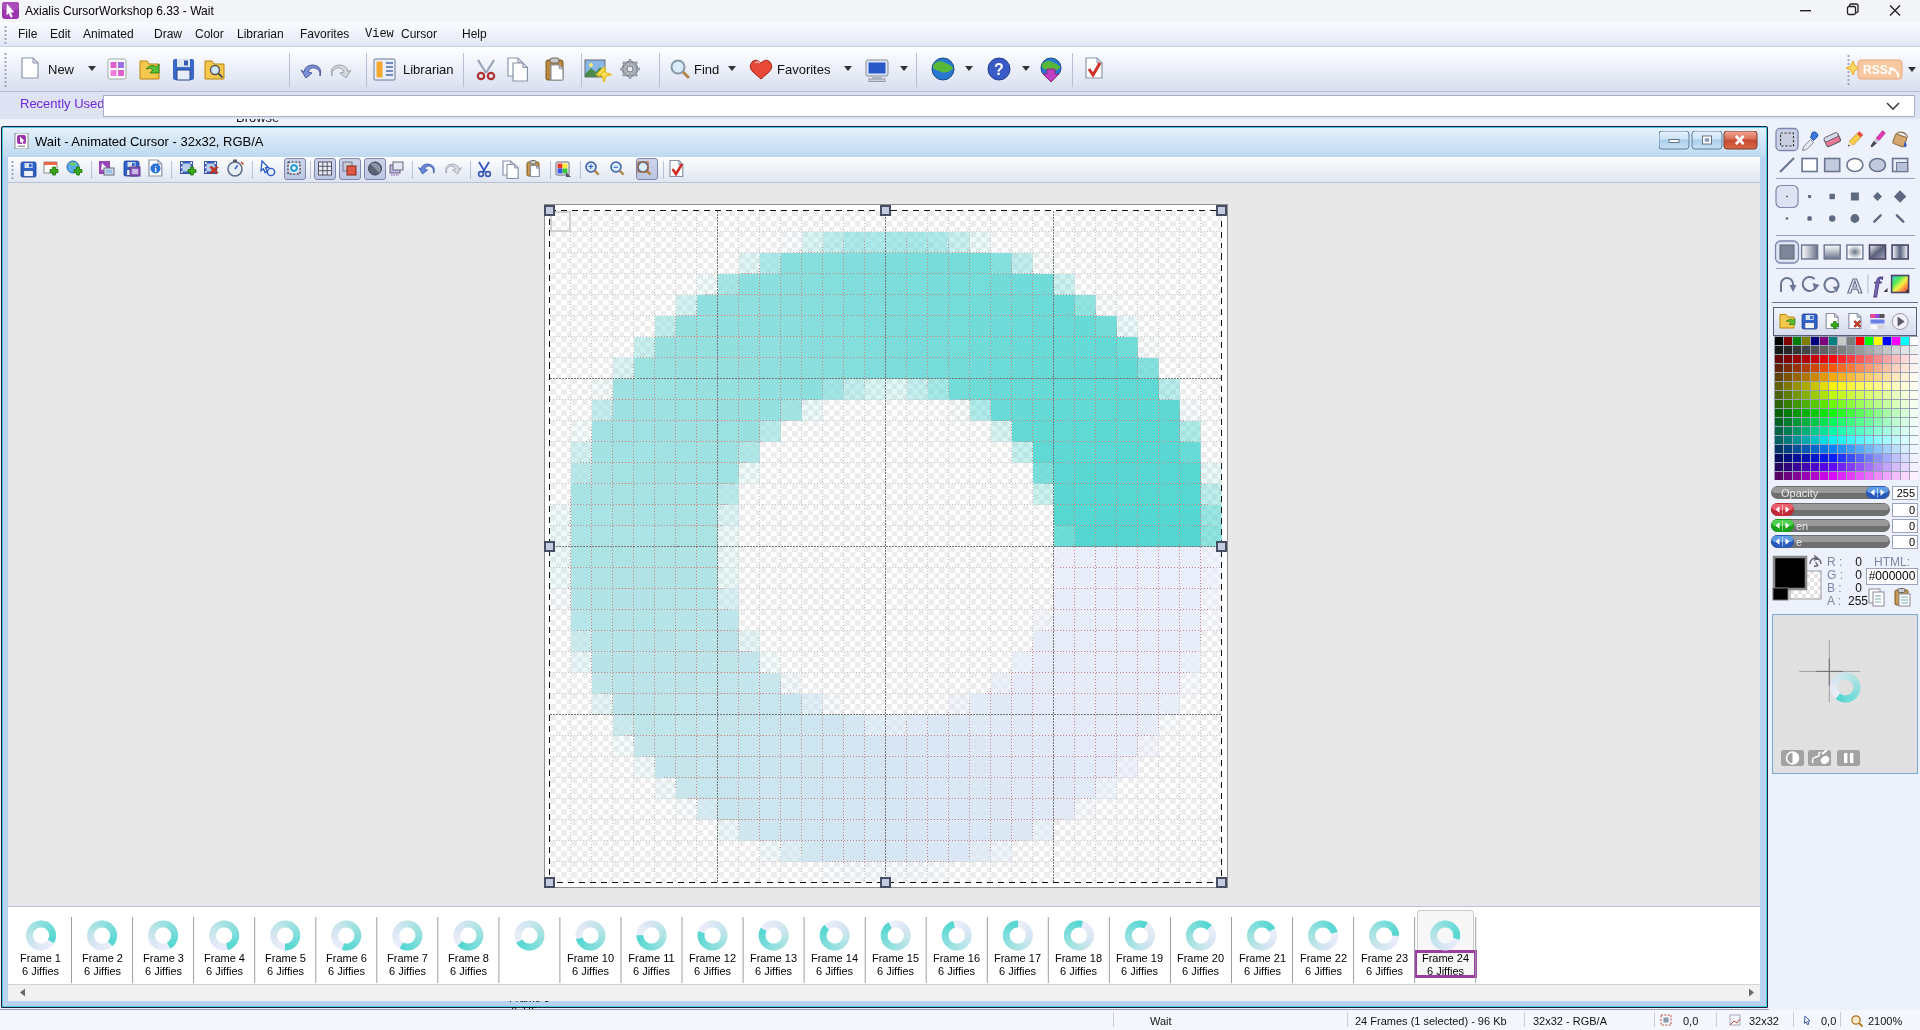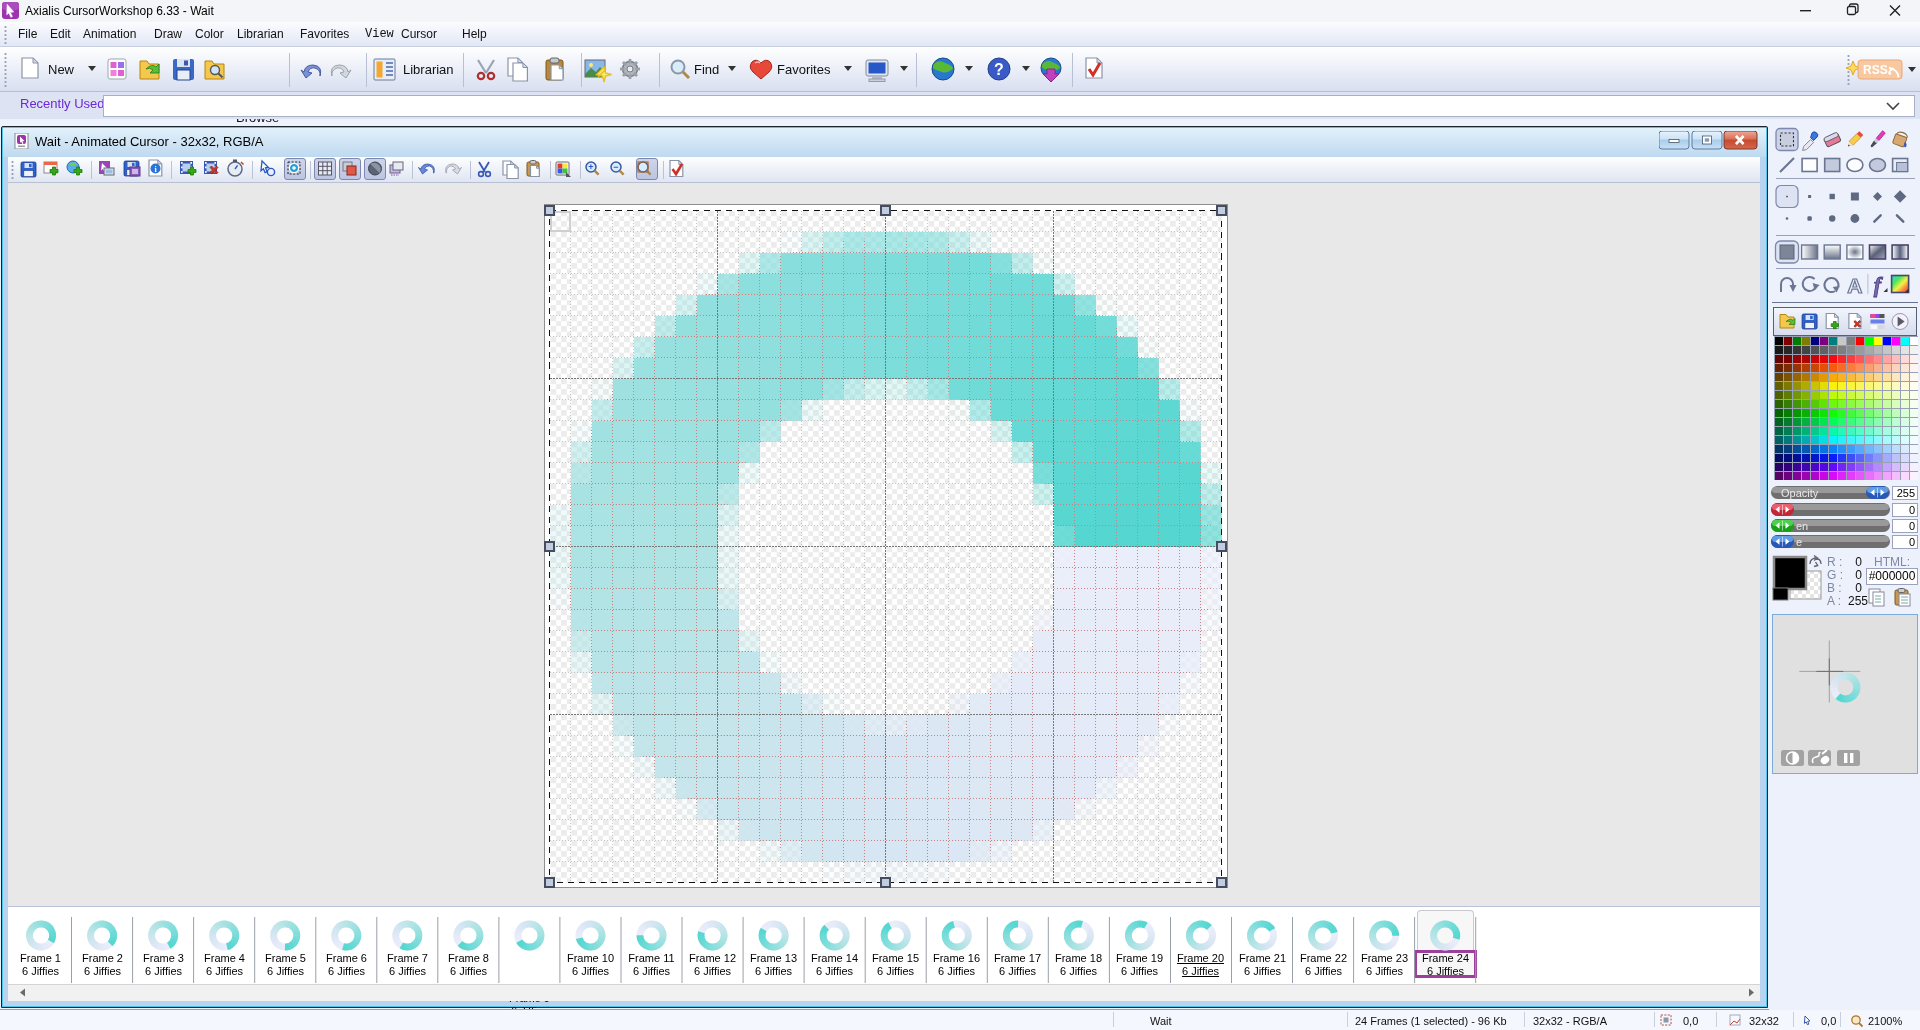--- a/index.html
+++ b/index.html
@@ -27,21 +27,21 @@
     <svg class="abs" style="left:1790px;top:0" width="130" height="22">
 <rect x="10" y="10" width="11" height="1.4" fill="#222"></rect>
 <rect x="57.5" y="6.5" width="8" height="8" fill="none" stroke="#222" stroke-width="1.3" rx="1.5"></rect>
 <path d="M59.5 6.5 v-1 a1.5 1.5 0 0 1 1.5-1.5 h5 a2 2 0 0 1 2 2 v5 a1.5 1.5 0 0 1 -1.5 1.5 h-1" fill="none" stroke="#222" stroke-width="1.3"></path>
 <path d="M100 5.5 L110 15.5 M110 5.5 L100 15.5" stroke="#222" stroke-width="1.4"></path>
 </svg>
     <div class="abs" style="left:0;top:22px;width:1920px;height:25px;background:linear-gradient(#fbfcfe,#e2e7f6);border-bottom:1px solid #c9cfdf;"></div>
     <div class="grip" style="left:4px;top:25px;height:19px;"></div>
     <div class="menu-item" style="left:18px;">File</div>
     <div class="menu-item" style="left:50px;">Edit</div>
-    <div class="menu-item" style="left:83px;">Animation</div>
+    <div class="menu-item" style="left:83px;">Animated</div>
     <div class="menu-item" style="left:154px;">Draw</div>
     <div class="menu-item" style="left:195px;">Color</div>
     <div class="menu-item" style="left:237px;">Librarian</div>
     <div class="menu-item" style="left:300px;">Favorites</div>
     <div class="menu-item" style="left:365px;font-family:Liberation Mono, monospace;">View</div>
     <div class="menu-item" style="left:401px;">Cursor</div>
     <div class="menu-item" style="left:462px;">Help</div>
     <div class="abs" style="left:0;top:47px;width:1920px;height:45px;background:linear-gradient(#feffff,#d9dff1);border-bottom:1px solid #b6bdd4;"></div>
     <div class="grip" style="left:4px;top:52px;height:36px;"></div>
     <div class="tb-sep" style="left:289px;"></div>
@@ -1954,21 +1954,21 @@
     <div class="fr-lbl" style="left:560px;top:952px;">Frame 10<br>6 Jiffies</div>
     <div class="fr-lbl" style="left:621px;top:952px;">Frame 11<br>6 Jiffies</div>
     <div class="fr-lbl" style="left:682px;top:952px;">Frame 12<br>6 Jiffies</div>
     <div class="fr-lbl" style="left:743px;top:952px;">Frame 13<br>6 Jiffies</div>
     <div class="fr-lbl" style="left:804px;top:952px;">Frame 14<br>6 Jiffies</div>
     <div class="fr-lbl" style="left:865px;top:952px;">Frame 15<br>6 Jiffies</div>
     <div class="fr-lbl" style="left:926px;top:952px;">Frame 16<br>6 Jiffies</div>
     <div class="fr-lbl" style="left:987px;top:952px;">Frame 17<br>6 Jiffies</div>
     <div class="fr-lbl" style="left:1048px;top:952px;">Frame 18<br>6 Jiffies</div>
     <div class="fr-lbl" style="left:1109px;top:952px;">Frame 19<br>6 Jiffies</div>
-    <div class="fr-lbl" style="left:1170px;top:952px;text-decoration:underline;">Frame 20<br>6 Jiffies</div>
+    <div class="fr-lbl" style="left:1170px;top:952px;">Frame 20<br>6 Jiffies</div>
     <div class="fr-lbl" style="left:1232px;top:952px;">Frame 21<br>6 Jiffies</div>
     <div class="fr-lbl" style="left:1293px;top:952px;">Frame 22<br>6 Jiffies</div>
     <div class="fr-lbl" style="left:1354px;top:952px;">Frame 23<br>6 Jiffies</div>
     <div class="fr-lbl" style="left:1415px;top:952px;">Frame 24<br>6 Jiffies</div>
     <div class="abs" style="left:8px;top:984px;width:1752px;height:17px;background:#f1f1f1;border-top:1px solid #d4d4d4;"></div>
     <svg class="abs" style="left:8px;top:984px" width="1752" height="17">
       <path d="M12 8.5 l5 -4 v8 z" fill="#6a6a6a"></path>
       <path d="M1741 4.5 l5 4 l-5 4 z" fill="#6a6a6a"></path>
     </svg>
     <div class="abs" style="left:0;top:1009px;width:1920px;height:21px;background:#f4f7fd;border-top:1px solid #98a0b4;"></div>

